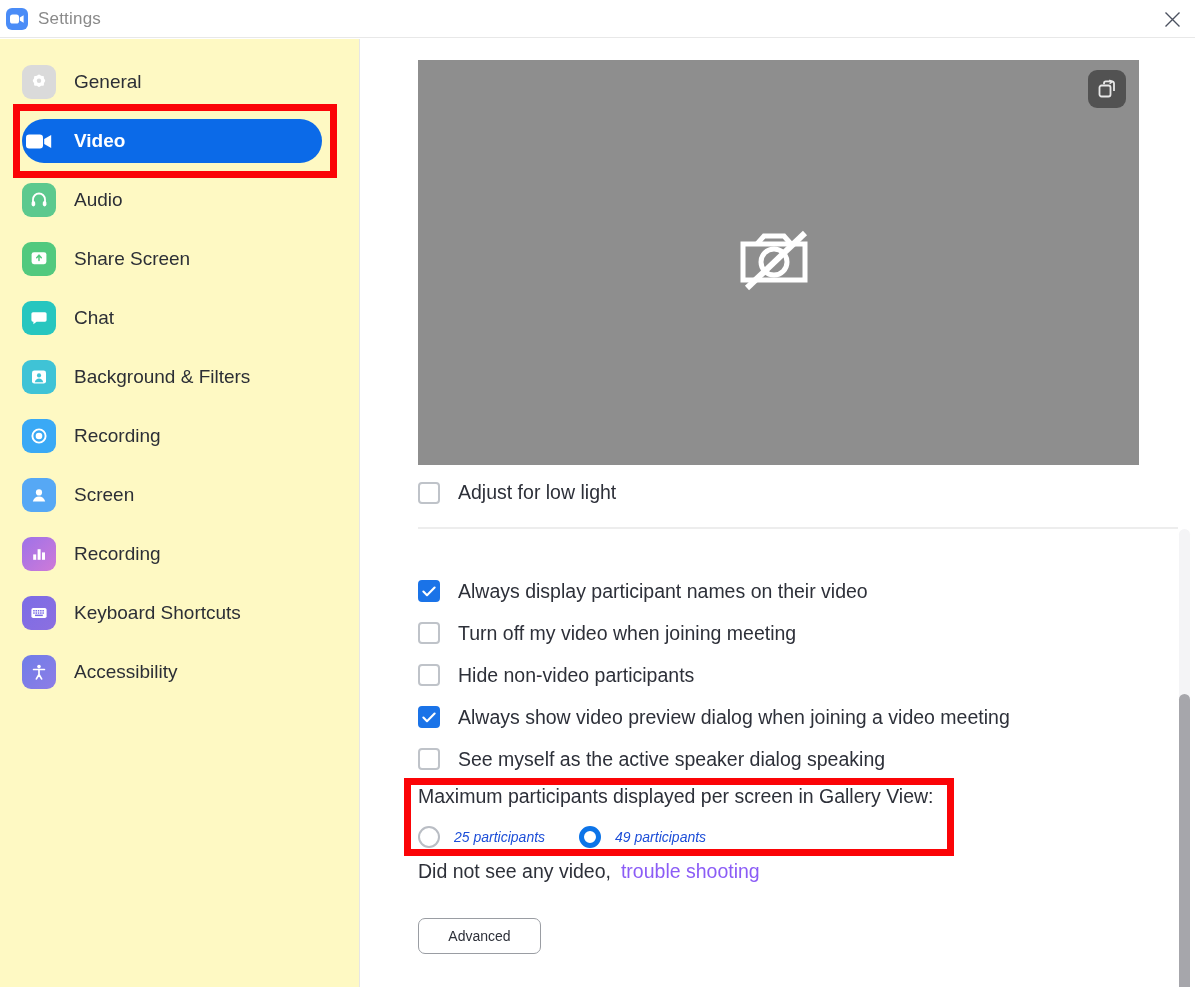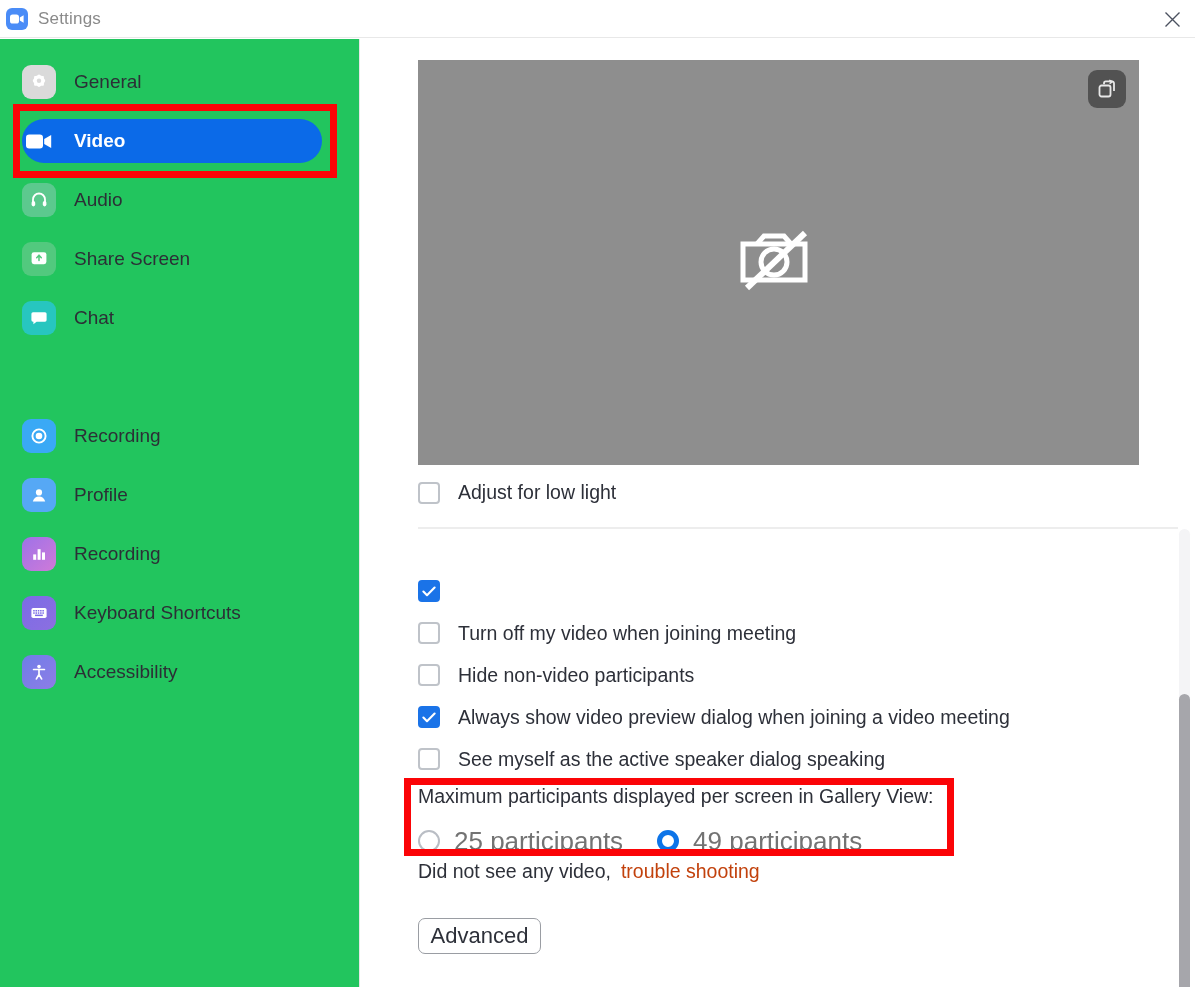--- a/index.html
+++ b/index.html
@@ -42,21 +42,21 @@
     width: 46px; height: 38px;
     display: flex; align-items: center; justify-content: center;
     cursor: pointer;
   }
   .close-btn svg { display: block; }
 
   
   .sidebar {
     position: absolute; left: 0; top: 39px;
     width: 360px; height: 948px;
-    background: #22c55e;
+    background: #fef9c3;
     border-right: 1px solid #e6e6e6;
   }
   .nav-item {
     position: absolute;
     left: 22px;
     width: 300px; height: 44px;
     display: flex; align-items: center;
     border-radius: 22px;
     cursor: pointer;
   }
@@ -196,48 +196,49 @@
     border: 2px solid #b9bdc4;
     background: #ffffff;
     flex: 0 0 22px;
   }
   .rb.on {
     border: 5px solid #0d74e8;
     background: #ffffff;
   }
   .radio-opt .rl {
     margin-left: 14px;
-    font-size: 26px;
-    color: #737373;
+    font-size: 14px;
+    color: #1d4ed8;
     white-space: nowrap;
+    font-style: italic;
   }
 
   .note {
     position: absolute;
     left: 57px; top: 821px;
     font-size: 19.5px;
     color: #2d3039;
     white-space: nowrap;
   }
   .note a {
-    color: #c2410c;
+    color: #8b5cf6;
     text-decoration: none;
     margin-left: 10px;
     cursor: pointer;
   }
 
   .adv-btn {
     position: absolute;
     left: 57px; top: 879px;
     width: 123px; height: 36px;
     border: 1px solid #9a9da3;
     border-radius: 7px;
     background: #ffffff;
     font-family: "Liberation Sans", sans-serif;
-    font-size: 22px;
+    font-size: 14px;
     color: #2d3039;
     cursor: pointer;
   }
 
   
   .sb-track {
     position: absolute;
     right: 5px; top: 490px;
     width: 11px; height: 474px;
     background: #f4f4f6;
@@ -317,39 +318,49 @@
 
     <div class="nav-item" style="top:257px">
       <span class="ic chip-chat">
         <svg width="20" height="20" viewBox="0 0 20 20">
           <path d="M4 4.2h12a1.6 1.6 0 0 1 1.6 1.6v6.3a1.6 1.6 0 0 1-1.6 1.6H7.6L4.4 16.3v-2.6H4a1.6 1.6 0 0 1-1.6-1.6V5.8A1.6 1.6 0 0 1 4 4.2z" fill="#fff"></path>
         </svg>
       </span>
       <span class="lbl">Chat</span>
     </div>
 
+    <div class="nav-item" style="top:316px">
+      <span class="ic chip-bg">
+        <svg width="20" height="20" viewBox="0 0 20 20">
+          <rect x="3" y="3.4" width="14" height="13.2" rx="2.4" fill="#fff"></rect>
+          <circle cx="10" cy="8.4" r="2.1" fill="#3fc3d6"></circle>
+          <path d="M5.8 15.2c.6-2.4 2.2-3.6 4.2-3.6s3.6 1.2 4.2 3.6z" fill="#3fc3d6"></path>
+        </svg>
+      </span>
+      <span class="lbl">Background &amp; Filters</span>
+    </div>
 
     <div class="nav-item" style="top:375px">
       <span class="ic chip-rec">
         <svg width="20" height="20" viewBox="0 0 20 20">
           <circle cx="10" cy="10" r="6.6" fill="none" stroke="#fff" stroke-width="1.9"></circle>
           <circle cx="10" cy="10" r="3.3" fill="#fff"></circle>
         </svg>
       </span>
       <span class="lbl">Recording</span>
     </div>
 
     <div class="nav-item" style="top:434px">
       <span class="ic chip-prof">
         <svg width="20" height="20" viewBox="0 0 20 20">
           <circle cx="10" cy="7.4" r="3.1" fill="#fff"></circle>
           <path d="M3.8 16.6c.8-3.5 3.2-5.2 6.2-5.2s5.4 1.7 6.2 5.2z" fill="#fff"></path>
         </svg>
       </span>
-      <span class="lbl">Profile</span>
+      <span class="lbl">Screen</span>
     </div>
 
     <div class="nav-item" style="top:493px">
       <span class="ic chip-stat">
         <svg width="20" height="20" viewBox="0 0 20 20">
           <rect x="4.2" y="10.4" width="3" height="5.4" fill="#fff"></rect>
           <rect x="8.6" y="5.2" width="3" height="10.6" fill="#fff"></rect>
           <rect x="13" y="8.4" width="3" height="7.4" fill="#fff"></rect>
         </svg>
       </span>
@@ -421,20 +432,21 @@
 
     <div class="divider"></div>
 
     <div class="opts">
       <div class="opt-row">
         <span class="cb on">
           <svg width="14" height="11" viewBox="0 0 14 11">
               <path d="M1.4 5.6 L5 9.2 L12.6 1.6" stroke="#fff" stroke-width="2.1" fill="none" stroke-linecap="round" stroke-linejoin="round"></path>
             </svg>
         </span>
+        <span class="opt-label">Always display participant names on their video</span>
       </div>
       <div class="opt-row">
         <span class="cb">
           
         </span>
         <span class="opt-label">Turn off my video when joining meeting</span>
       </div>
       <div class="opt-row">
         <span class="cb">
           

